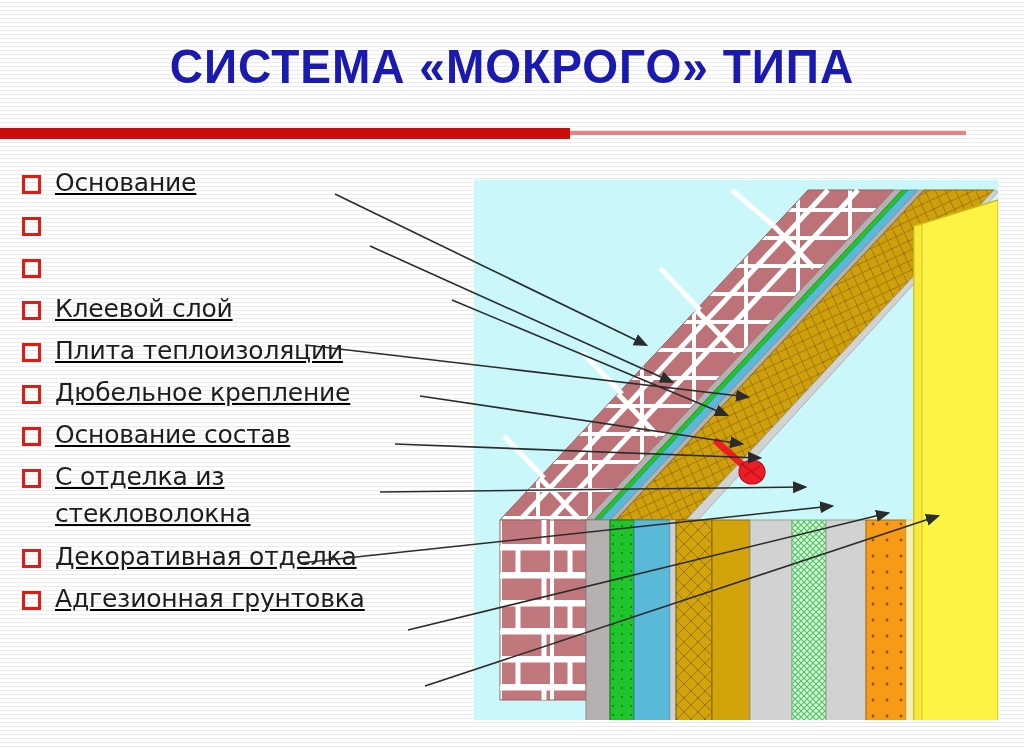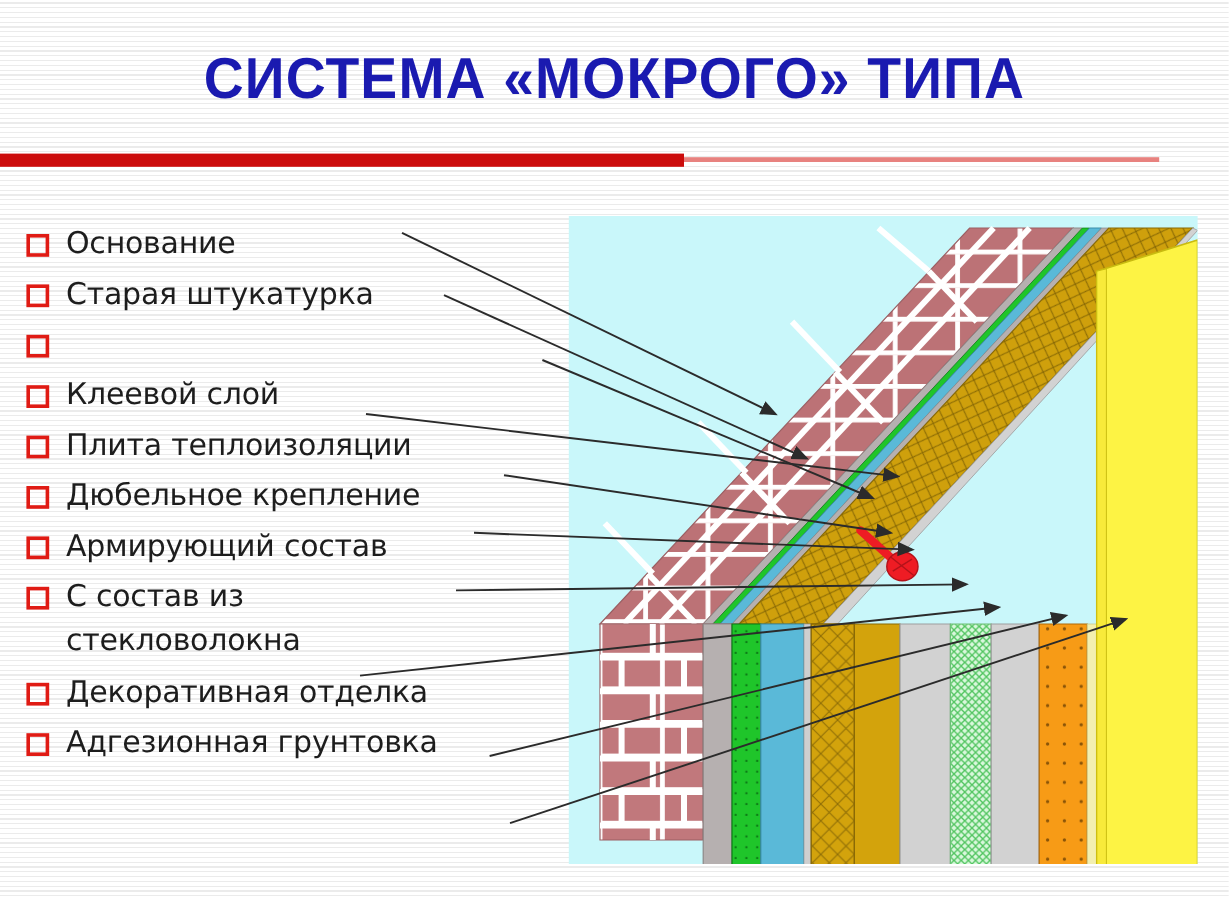--- a/index.html
+++ b/index.html
@@ -37,21 +37,21 @@
   #rule-thick{
     position:absolute;left:0;top:128px;width:570px;height:11px;
     background:#cc0c0c;
   }
   #rule-thin{
     position:absolute;left:570px;top:131px;width:396px;height:4px;
     background:#e8827f;
   }
   
   #list{
-    position:absolute;left:22px;top:184px;width:450px;
+    position:absolute;left:22px;top:164px;width:450px;text-decoration:underline;
   }
   .item{
     position:relative;
     display:flex;align-items:flex-start;
     margin-bottom:4px;
     min-height:38px;
   }
   .checkbox{
     flex:0 0 auto;
     width:13px;height:13px;
@@ -89,44 +89,43 @@
 <div id="rule-thick"></div>
 <div id="rule-thin"></div>
 
 <div id="list">
   <div class="item">
     <span class="checkbox"></span>
     <span class="item-label">Основание</span>
   </div>
   <div class="item">
     <span class="checkbox"></span>
-    <span class="item-label">Старая штукатурка</span>
   </div>
   <div class="item">
     <span class="checkbox"></span>
   </div>
   <div class="item">
     <span class="checkbox"></span>
     <span class="item-label">Клеевой слой</span>
   </div>
   <div class="item">
     <span class="checkbox"></span>
     <span class="item-label">Плита теплоизоляции</span>
   </div>
   <div class="item">
     <span class="checkbox"></span>
     <span class="item-label">Дюбельное крепление</span>
   </div>
   <div class="item">
     <span class="checkbox"></span>
-    <span class="item-label">Армирующий состав</span>
+    <span class="item-label">Основание состав</span>
   </div>
   <div class="item two-line">
     <span class="checkbox"></span>
-    <span class="item-label">С состав из
+    <span class="item-label">С отделка из
 стекловолокна</span>
   </div>
   <div class="item">
     <span class="checkbox"></span>
     <span class="item-label">Декоративная отделка</span>
   </div>
   <div class="item">
     <span class="checkbox"></span>
     <span class="item-label">Адгезионная грунтовка</span>
   </div>

